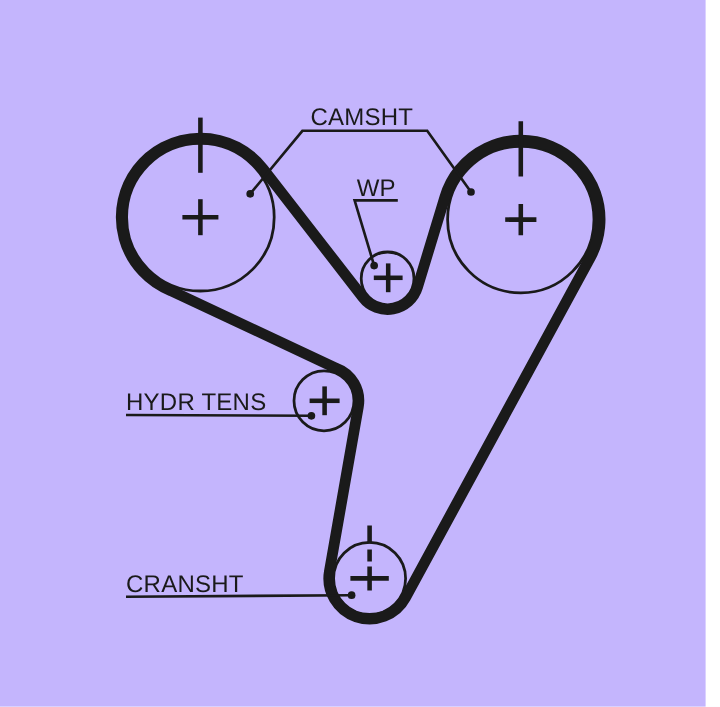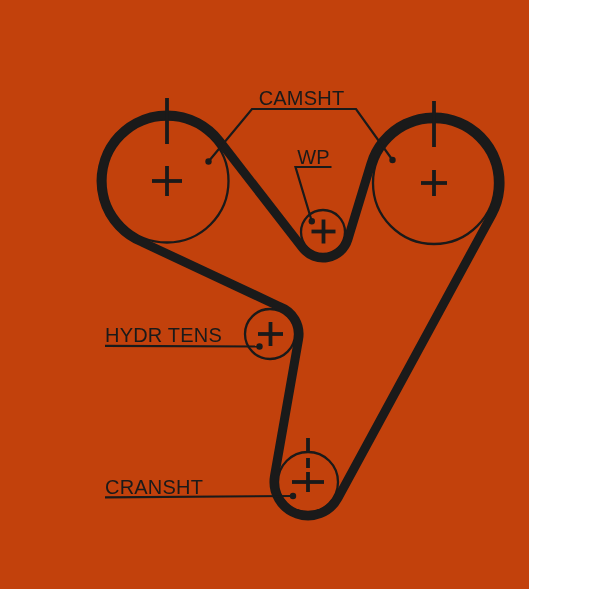--- a/index.html
+++ b/index.html
@@ -2,23 +2,23 @@
 <html><head>
 <meta charset="utf-8">
 <style>
   html, body {
     margin: 0;
     padding: 0;
     background: #ffffff;
   }
   .canvas {
     position: relative;
-    width: 529px;
+    width: 588px;
     height: 589px;
-    background: #c2410c;
+    background: #c4b5fd;
     overflow: hidden;
   }
   svg { display: block; }
   .diagram-label {
     font-family: "Liberation Sans", sans-serif;
     font-size: 20px;
     font-weight: 400;
     fill: #1a1a1a;
     letter-spacing: 0.2px;
   }

